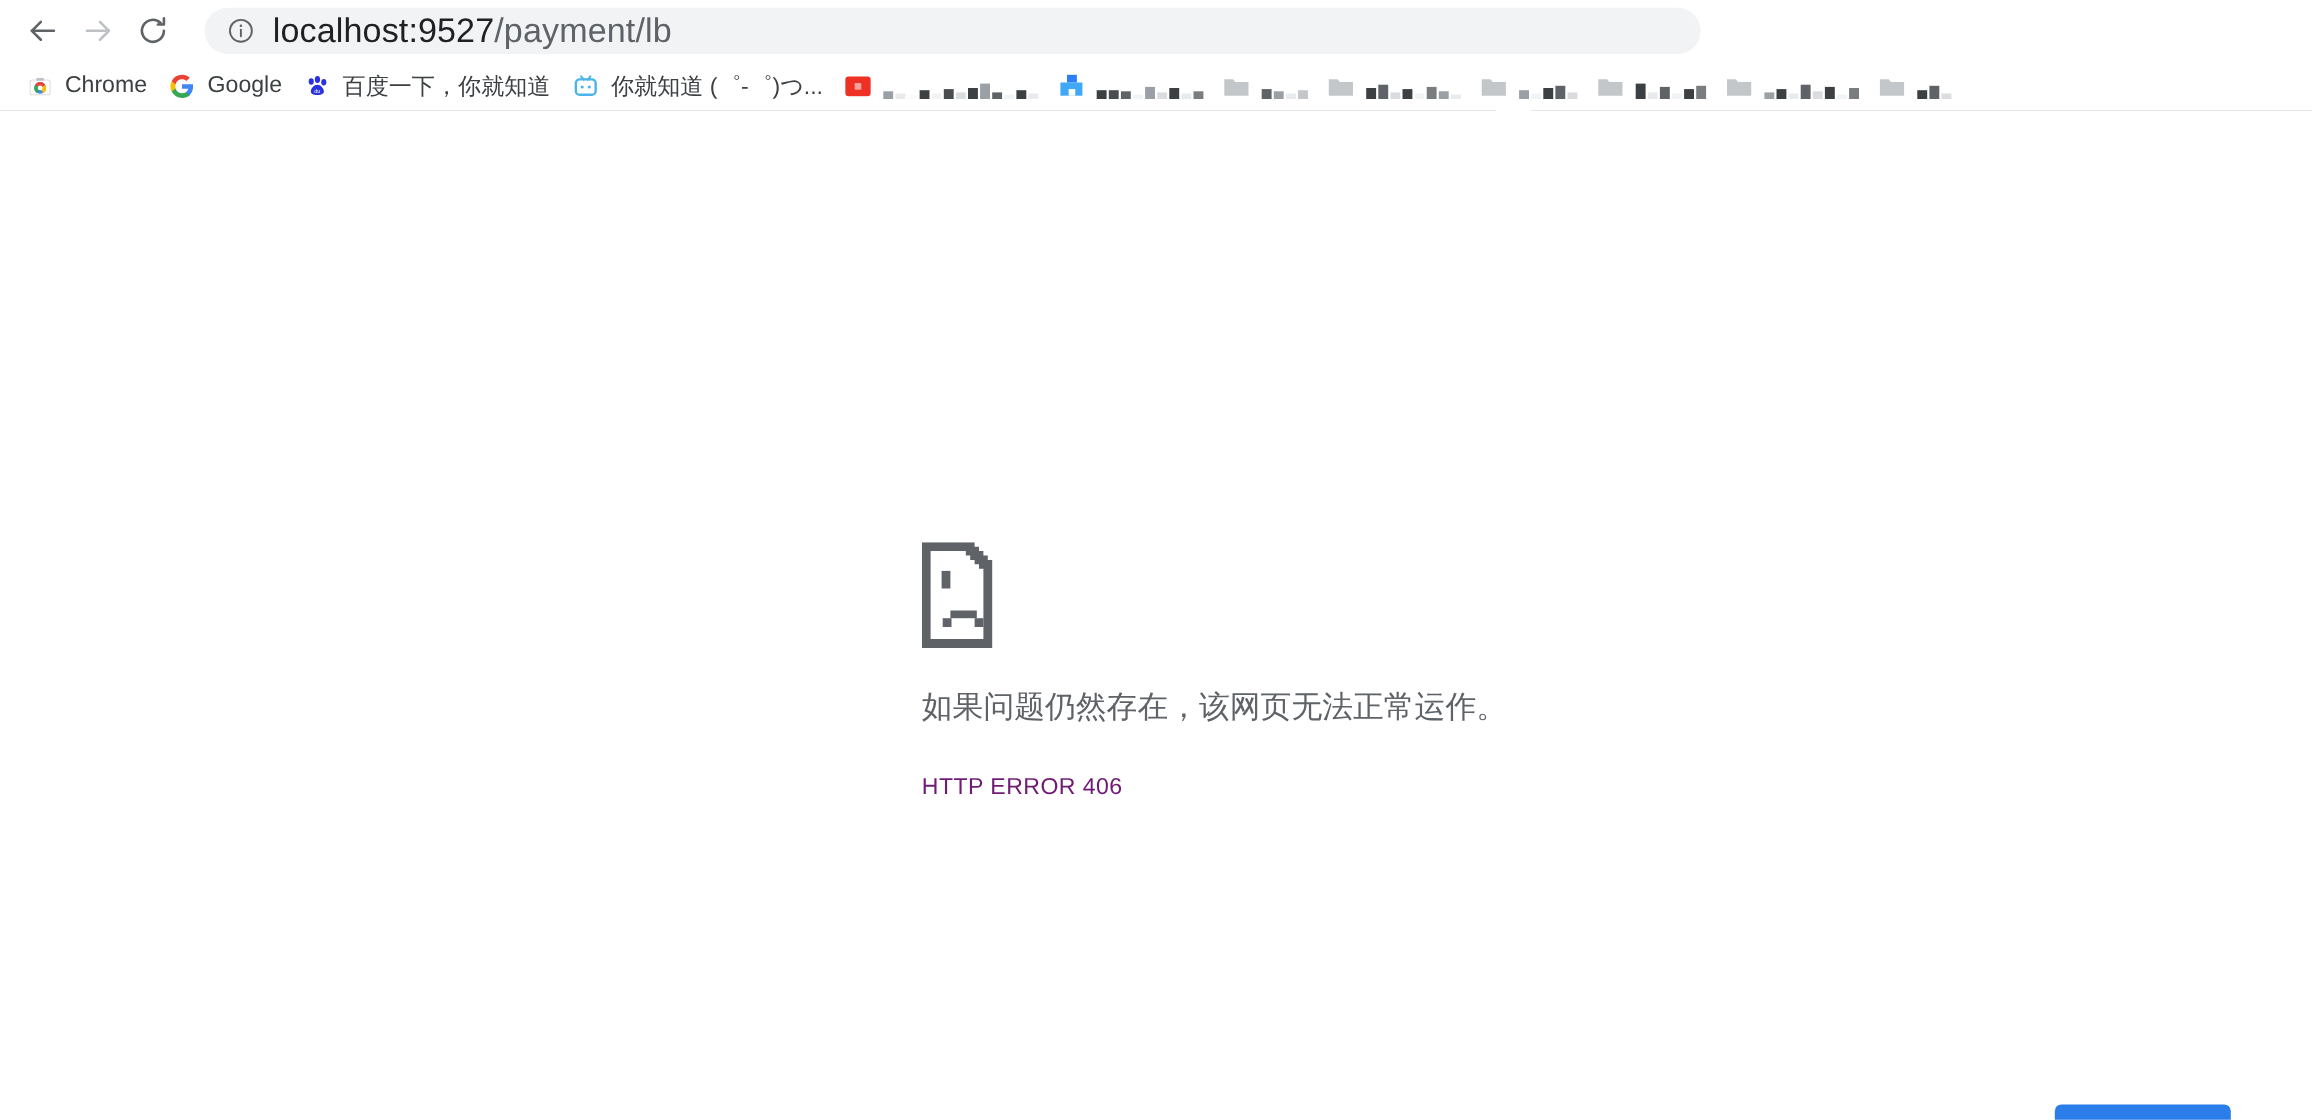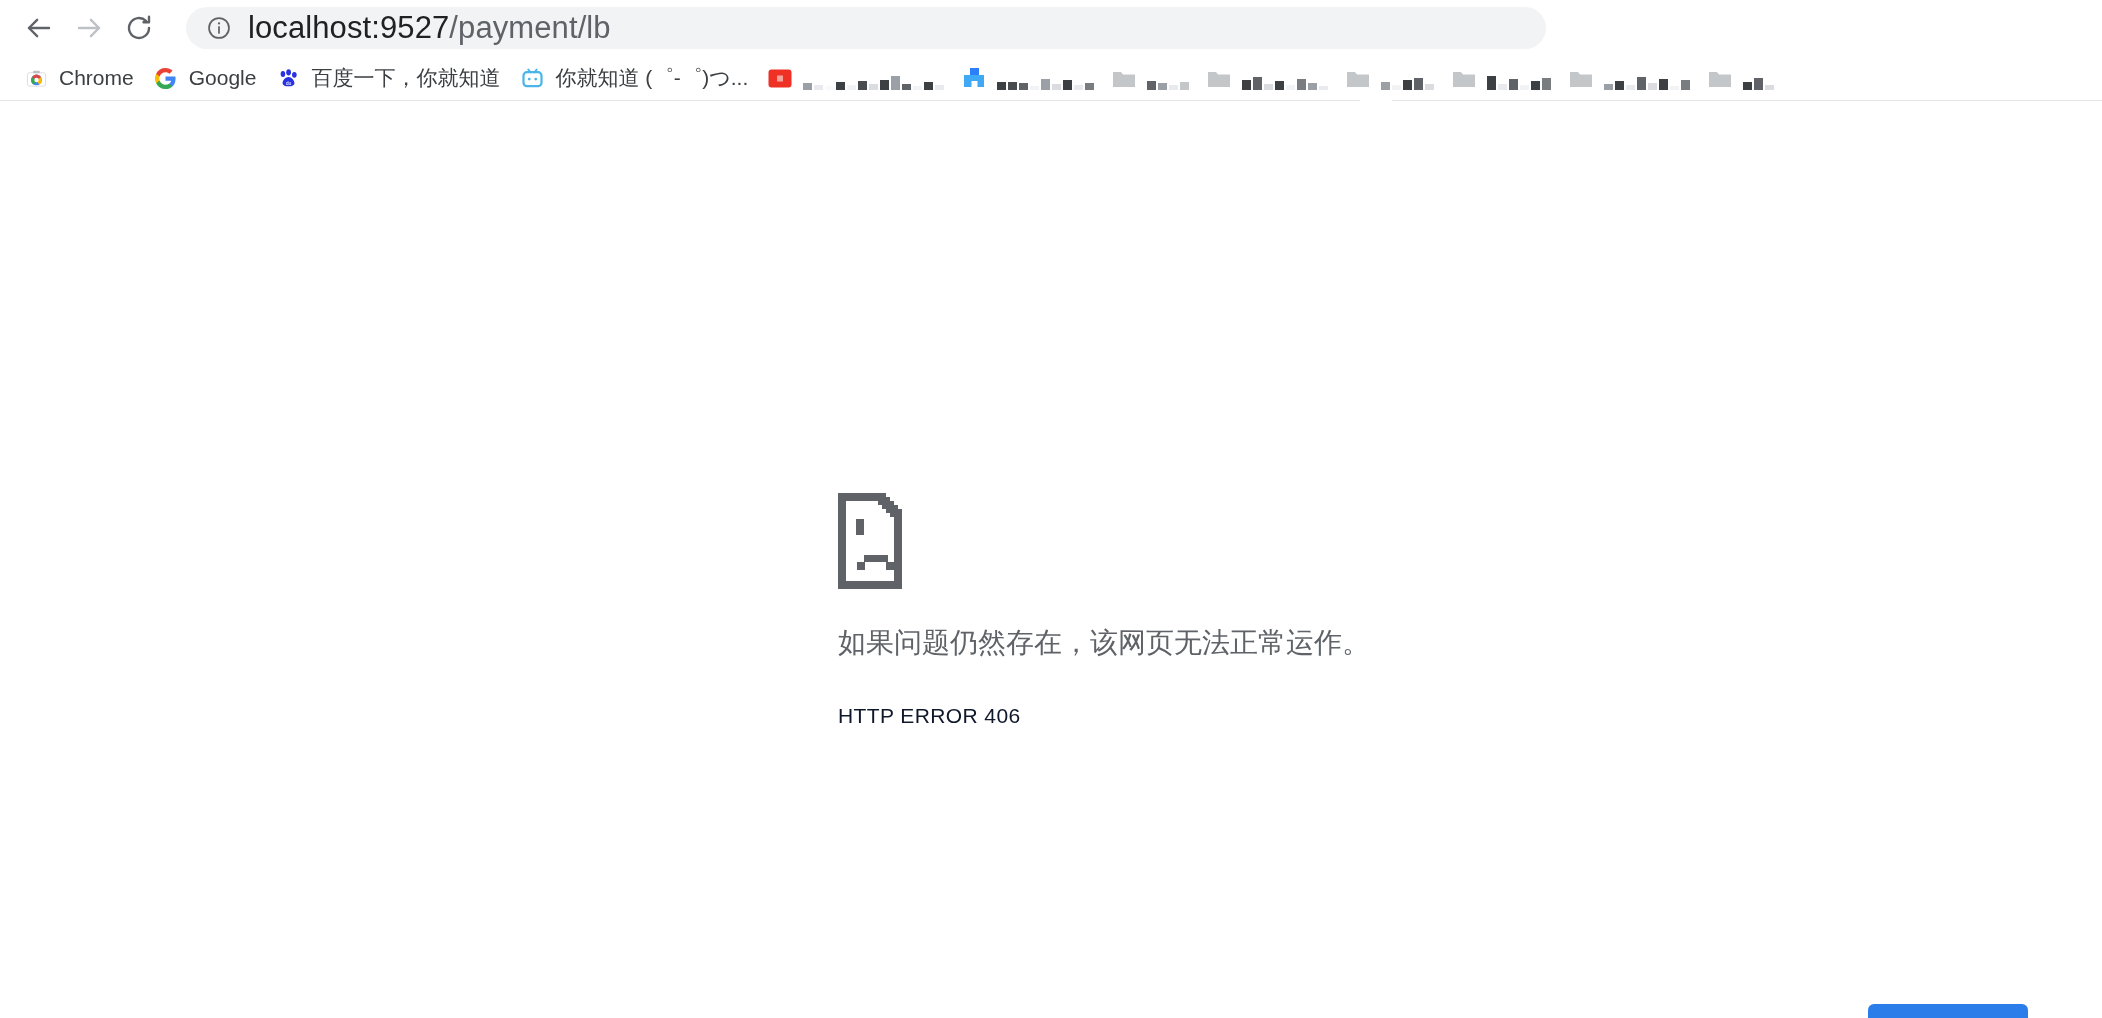--- a/index.html
+++ b/index.html
@@ -156,21 +156,21 @@
   .error-subtitle {
     margin-top: 34px;
     font-size: 28px;
     color: #5f6368;
     line-height: 1.45;
   }
 
   .error-code {
     margin-top: 40px;
     font-size: 21px;
-    color: #0f172a;
+    color: #701a75;
     letter-spacing: 0.4px;
   }
 
   .reload-button {
     position: absolute;
     left: 1868px;
     top: 903px;
     height: 58px;
     padding: 0 26px;
     background: #2b7de9;

